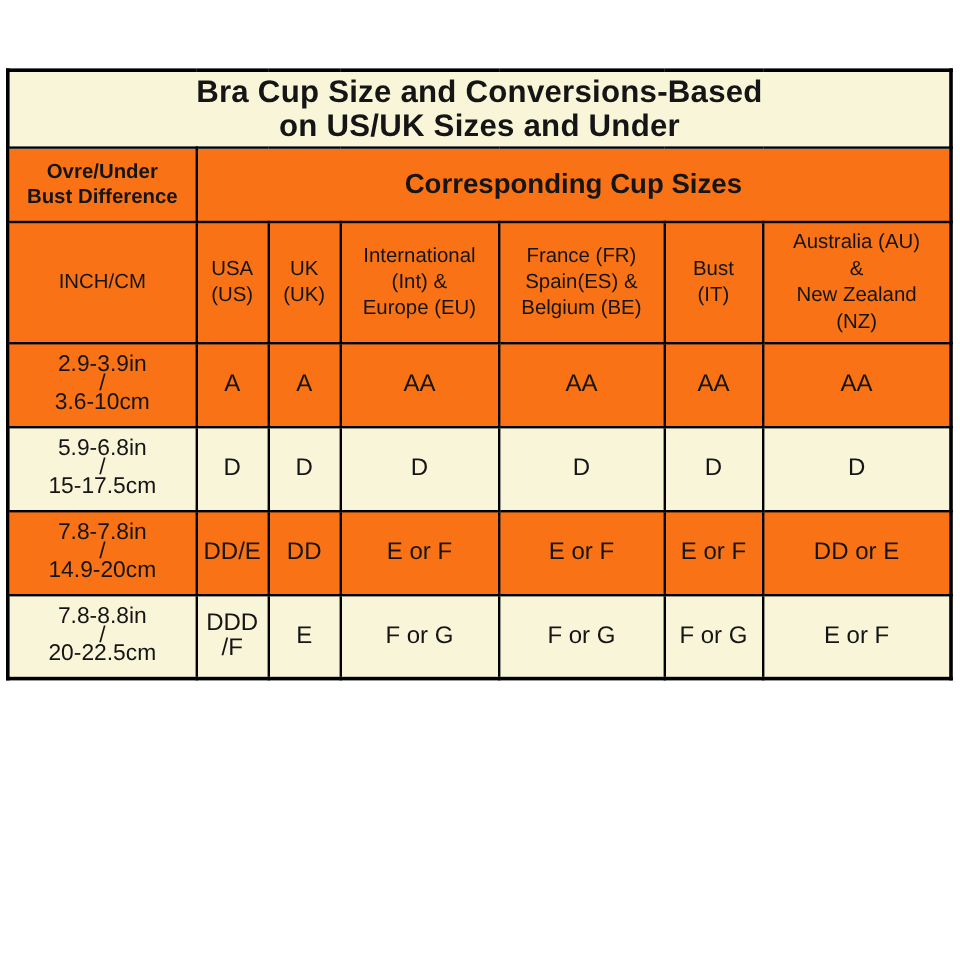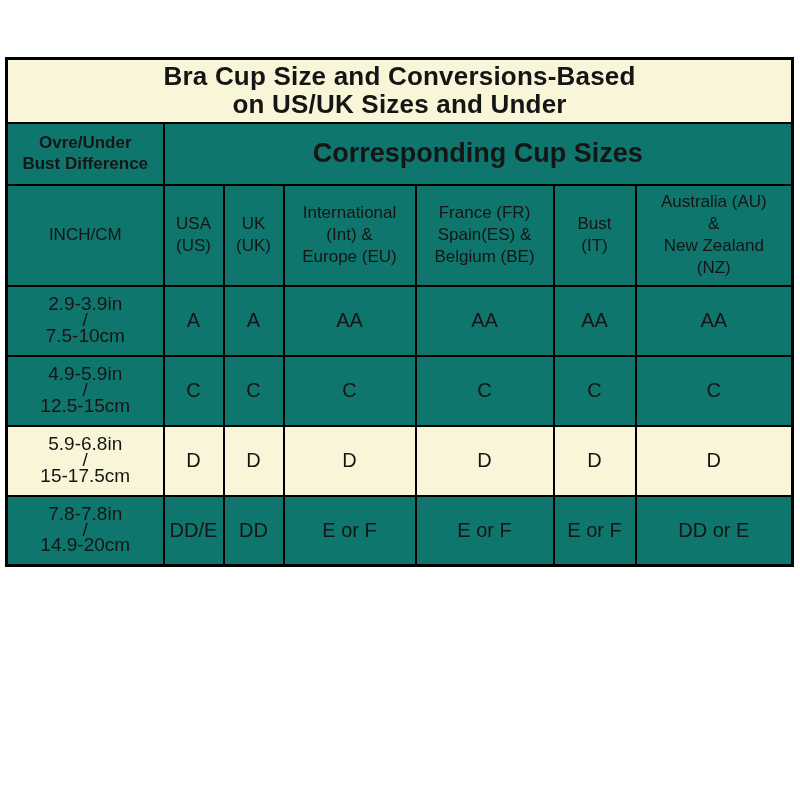--- a/index.html
+++ b/index.html
@@ -24,36 +24,36 @@
     border-collapse: collapse;
     table-layout: fixed;
     border: 3px solid var(--border);
   }
   table.size-chart td {
     border: 2px solid var(--border);
     text-align: center;
     vertical-align: middle;
     padding: 0 2px;
     overflow: hidden;
-    background: #0f766e;
+    background: #f97316;
     color: var(--text);
   }
   
   tr.title-row td {
     height: 64px;
     background: var(--cream);
     font-weight: bold;
     font-size: 26px;
     line-height: 1.05;
     letter-spacing: 0.2px;
   }
   
   tr.group-row td { height: 62px; font-weight: bold; }
   td.corner-cell { font-size: 17px; line-height: 1.2; white-space: pre-line; }
-  td.group-cell  { font-size: 27px; }
+  td.group-cell  { font-size: 23px; }
   
   tr.colhead-row td {
     height: 101px;
     font-size: 17px;
     line-height: 1.3;
     white-space: pre-line;
     font-weight: normal;
   }
   td.inchcm-cell { font-size: 18px; }
   
@@ -112,44 +112,31 @@
         <td>Australia (AU)
 &amp;
 New Zealand
 (NZ)</td>
       </tr>
 
       <tr class="data-row">
         <td class="range">
           <div>2.9-3.9in</div>
           <div class="slash">/</div>
-          <div>7.5-10cm</div>
+          <div>3.6-10cm</div>
         </td>
         <td class="cup">A</td>
         <td class="cup">A</td>
         <td class="cup">AA</td>
         <td class="cup">AA</td>
         <td class="cup">AA</td>
         <td class="cup">AA</td>
       </tr>
 
 
-      <tr class="data-row">
-        <td class="range">
-          <div>4.9-5.9in</div>
-          <div class="slash">/</div>
-          <div>12.5-15cm</div>
-        </td>
-        <td class="cup">C</td>
-        <td class="cup">C</td>
-        <td class="cup">C</td>
-        <td class="cup">C</td>
-        <td class="cup">C</td>
-        <td class="cup">C</td>
-      </tr>
 
       <tr class="data-row alt">
         <td class="range">
           <div>5.9-6.8in</div>
           <div class="slash">/</div>
           <div>15-17.5cm</div>
         </td>
         <td class="cup">D</td>
         <td class="cup">D</td>
         <td class="cup">D</td>
@@ -165,15 +152,29 @@
           <div>14.9-20cm</div>
         </td>
         <td class="cup">DD/E</td>
         <td class="cup">DD</td>
         <td class="cup">E or F</td>
         <td class="cup">E or F</td>
         <td class="cup">E or F</td>
         <td class="cup">DD or E</td>
       </tr>
 
+      <tr class="data-row alt">
+        <td class="range">
+          <div>7.8-8.8in</div>
+          <div class="slash">/</div>
+          <div>20-22.5cm</div>
+        </td>
+        <td class="cup">DDD
+/F</td>
+        <td class="cup">E</td>
+        <td class="cup">F or G</td>
+        <td class="cup">F or G</td>
+        <td class="cup">F or G</td>
+        <td class="cup">E or F</td>
+      </tr>
     </tbody>
   </table>
 </div>
 
 </body></html>

